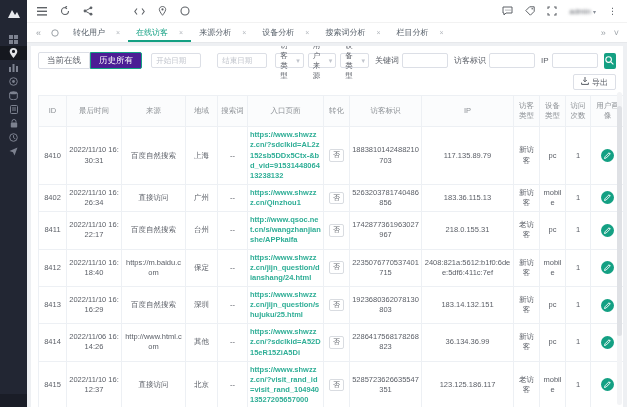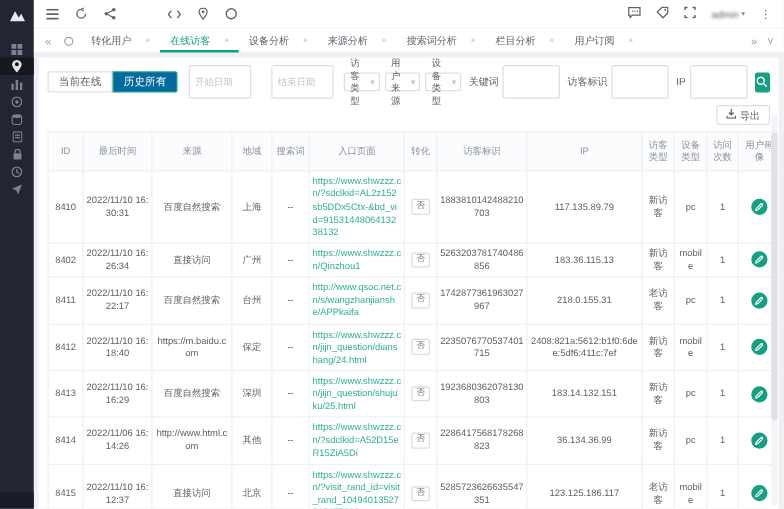--- a/index.html
+++ b/index.html
@@ -35,38 +35,38 @@
   .tab-right { margin-left:auto; display:flex; align-items:center; gap:8px; color:#9aa0a6; font-size:9px; padding-right:3px; }
 
   
   .content { flex:1; padding:3px 4px 0 4px; position:relative; min-height:0; }
   .card { background:#fff; height:100%; padding:6px 7px 0 7px; position:relative; overflow:hidden; }
 
   .filter-row { display:flex; align-items:center; font-size:8px; color:#5a5e66; }
   .btn { height:17px; font-size:8.5px; padding:0 8px; border:1px solid #dcdfe6; background:#fff; color:#5a5e66; display:inline-flex; align-items:center; white-space:nowrap; }
   .btn.left { border-radius:2px 0 0 2px;text-align:center; }
   .btn.right { border-radius:0 2px 2px 0; }
-  .btn.primary { background:#0369a1; border-color:#14a083; color:#fff; }
-  .inp { height:27px; border:1px solid #dcdfe6; border-radius:2px; background:#fff; font-size:7.5px; color:#5a5e66; padding:0 4px; width:50px; font-family:inherit; }
+  .btn.primary { background:#4c1d95; border-color:#14a083; color:#fff; }
+  .inp { height:15px; border:1px solid #dcdfe6; border-radius:2px; background:#fff; font-size:7.5px; color:#5a5e66; padding:0 4px; width:50px; font-family:inherit; }
   .inp::placeholder { color:#c0c4cc; }
   .sel { height:15px; border:1px solid #dcdfe6; border-radius:2px; background:#fff; font-size:7.5px; color:#5a5e66; padding:0 3px 0 4px; display:inline-flex; align-items:center; justify-content:space-between; width:56px; }
   .sel .dd { color:#c0c4cc; font-size:7px; margin-left:2px; }
   .flabel { margin:0 3px 0 6px; white-space:nowrap; }
   .search-btn { width:30px; height:16px; background:#14a083; border:none; border-radius:2px; display:inline-flex; align-items:center; justify-content:center; margin-left:6px; }
   .gap { width:22px; }
 
   .export-row { display:flex; justify-content:flex-end; margin:5px 0 5px 0; }
   .export-btn { height:16px; border:1px solid #dcdfe6; border-radius:2px; background:#fff; font-size:8px; color:#5a5e66; display:inline-flex; align-items:center; gap:3px; padding:0 7px; }
 
   
   table { width:100%; border-collapse:collapse; table-layout:fixed; font-size:7.5px; color:#5a5e66; }
   th, td { border:1px solid #edf0f4; padding:3px 2px; text-align:center; vertical-align:middle; line-height:1.35; word-break:break-all; }
   th { background:#fbfcfd; color:#8c9095; font-weight:normal; padding:5px 2px; }
   td.entry { text-align:left; }
-  .link { color:#2fae96; cursor:pointer; }
+  .link { color:#2fae96; cursor:pointer;font-weight:bold; }
   .badge { display:inline-block; border:1px solid #d9dce1; border-radius:2px; padding:0 3px; font-size:7px; color:#6b6f76; background:#fff; line-height:1.5; }
   .pencil-btn { width:13px; height:13px; border-radius:50%; background:#14a083; border:none; display:inline-flex; align-items:center; justify-content:center; padding:0; }
 
   .vscroll-track { position:absolute; top:46px; right:1px; width:5px; bottom:2px; background:#f3f4f6; border-radius:3px; }
   .vscroll-thumb { position:absolute; top:14px; left:0; width:5px; height:230px; background:#dfe1e5; border-radius:3px; }
 </style>
 </head>
 <body>
 
 <div class="app">
@@ -206,37 +206,33 @@
         </span>
       <span class="tab">
           <span>转化用户</span>
           <span class="x">×</span>
         </span>
       <span class="tab active">
           <span>在线访客</span>
           <span class="x">×</span>
         </span>
       <span class="tab">
+          <span>来源分析</span>
+          <span class="x">×</span>
+        </span>
+      <span class="tab">
           <span>设备分析</span>
-          <span class="x">×</span>
-        </span>
-      <span class="tab">
-          <span>来源分析</span>
           <span class="x">×</span>
         </span>
       <span class="tab">
           <span>搜索词分析</span>
           <span class="x">×</span>
         </span>
       <span class="tab">
           <span>栏目分析</span>
-          <span class="x">×</span>
-        </span>
-      <span class="tab">
-          <span>用户订阅</span>
           <span class="x">×</span>
         </span>
       <span class="tab-right">
         <span>»</span>
         <span>˅</span>
       </span>
     </div>
 
     <div class="content">
       <div class="card">

